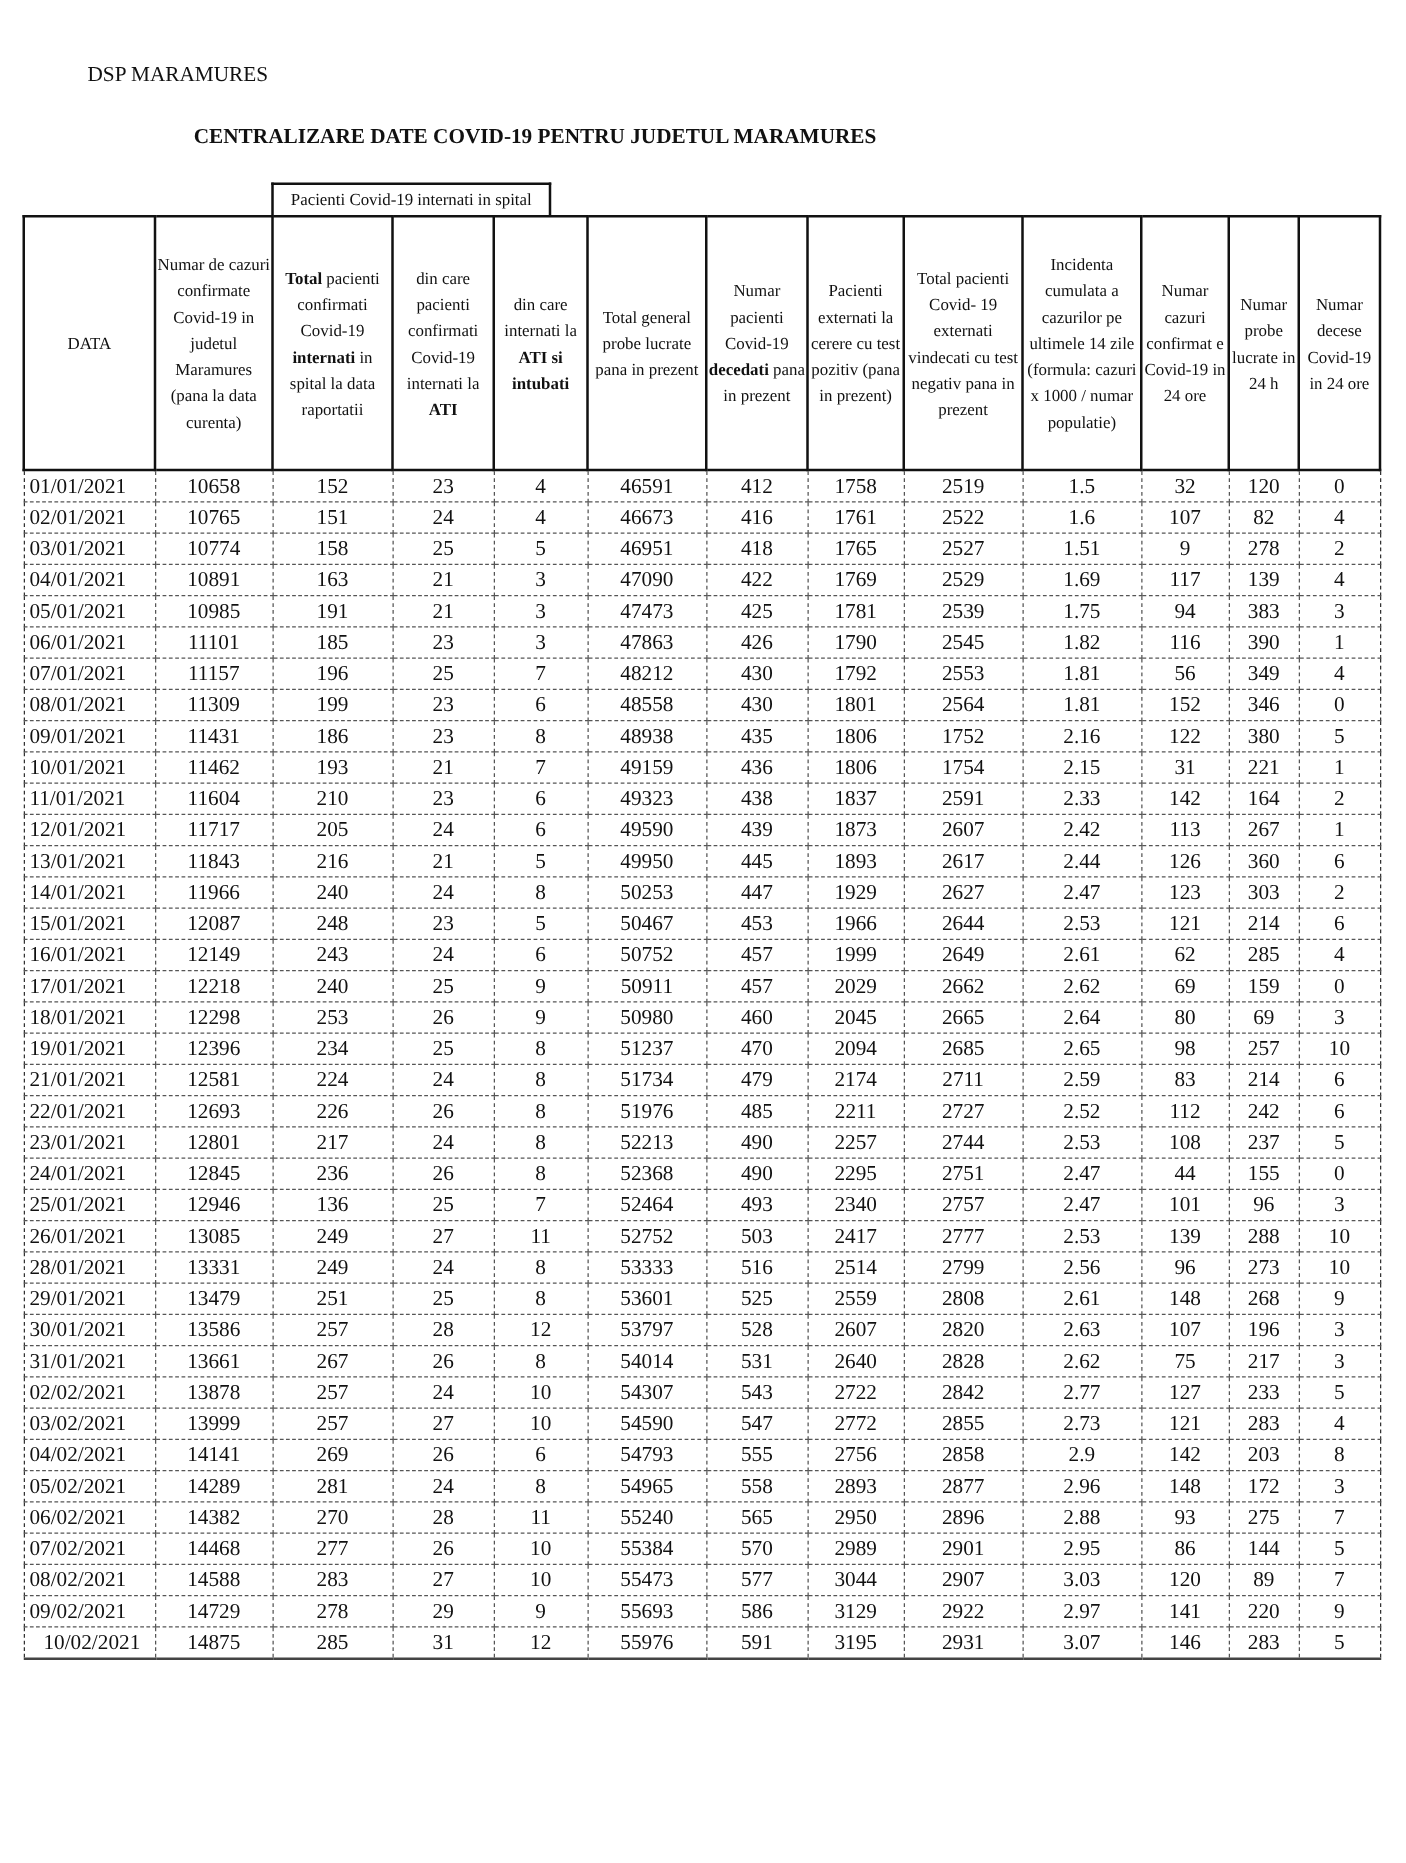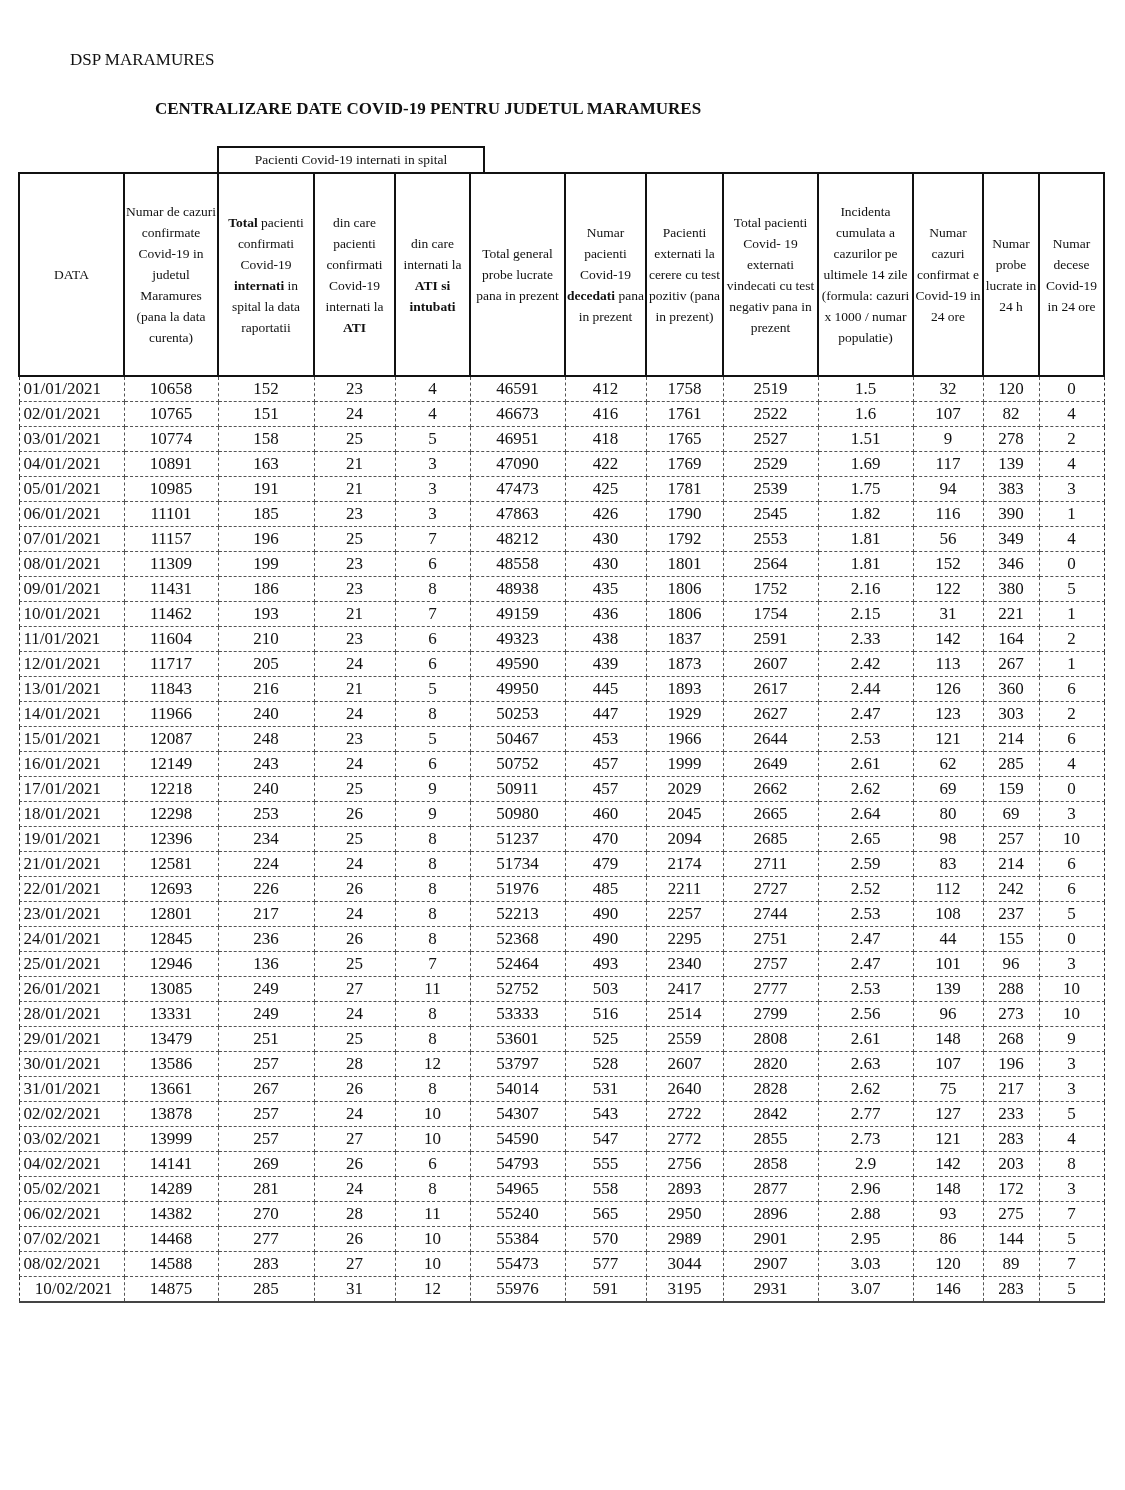--- a/index.html
+++ b/index.html
@@ -3,21 +3,21 @@
 <meta charset="utf-8">
 <style>
   html, body { margin: 0; padding: 0; background: #ffffff; }
   body {
     width: 1125px; height: 1490px; position: relative; overflow: hidden;
     font-family: "Liberation Serif", "DejaVu Serif", serif; color: #111;
   }
   .org { position: absolute; left: 23px; top: 50px; font-size: 17px; margin-left: 47px; }
   .title { position: absolute; left: 155px; top: 99px; font-size: 17px; font-weight: bold; }
   .group-hdr {
-    position: absolute; left: 217px; top: 146px; width: 268px; height: 26px;
+    position: absolute; left: 217px; top: 146px; width: 224px; height: 26px;
     border: 2px solid #111; border-bottom: none; box-sizing: border-box;
     font-size: 13.5px; text-align: center; line-height: 24px;
   }
   table.grid {
     position: absolute; left: 18px; top: 172px;
     border-collapse: collapse; table-layout: fixed;
   }
   table.grid th {
     border: 2px solid #111; font-weight: normal; font-size: 13.5px;
     line-height: 21px; height: 201px; padding: 0 1px; vertical-align: middle;
@@ -608,20 +608,35 @@
         <td>55473</td>
         <td>577</td>
         <td>3044</td>
         <td>2907</td>
         <td>3.03</td>
         <td>120</td>
         <td>89</td>
         <td>7</td>
       </tr>
       <tr>
+        <td class="date">09/02/2021</td>
+        <td>14729</td>
+        <td>278</td>
+        <td>29</td>
+        <td>9</td>
+        <td>55693</td>
+        <td>586</td>
+        <td>3129</td>
+        <td>2922</td>
+        <td>2.97</td>
+        <td>141</td>
+        <td>220</td>
+        <td>9</td>
+      </tr>
+      <tr>
         <td class="date">10/02/2021</td>
         <td>14875</td>
         <td>285</td>
         <td>31</td>
         <td>12</td>
         <td>55976</td>
         <td>591</td>
         <td>3195</td>
         <td>2931</td>
         <td>3.07</td>

